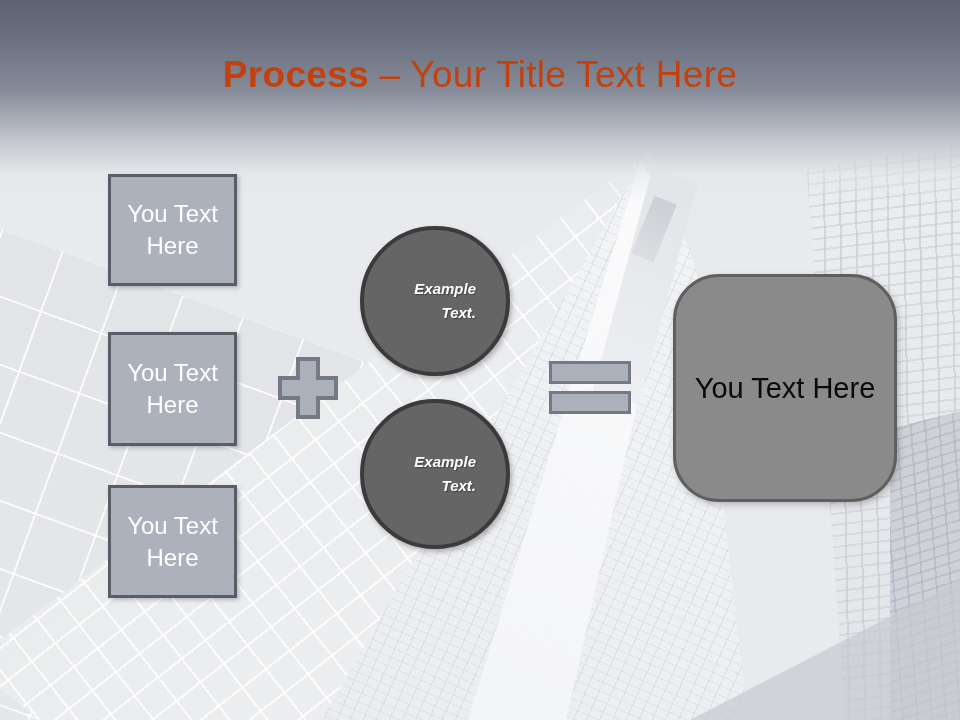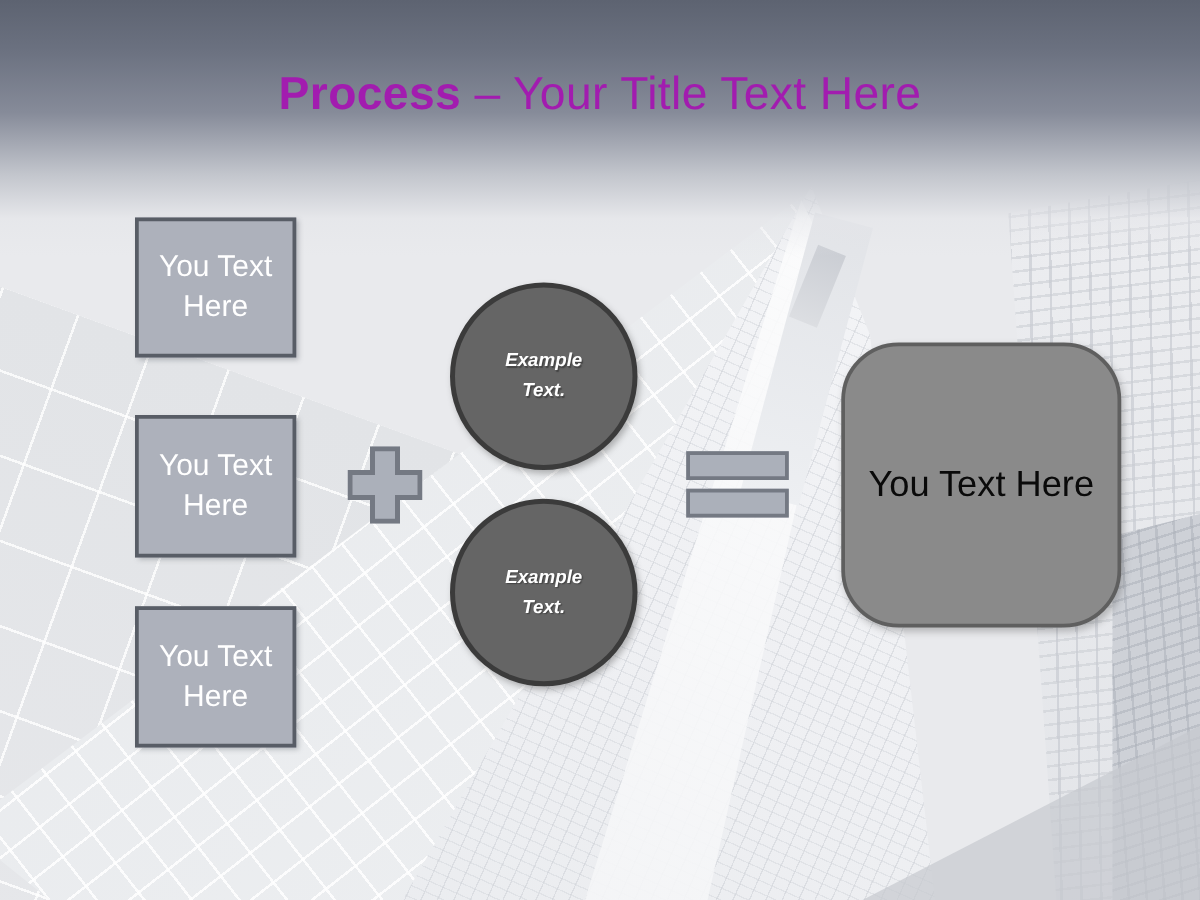--- a/index.html
+++ b/index.html
@@ -70,21 +70,21 @@
   .bg-header {
     left:0; top:0; width:100%; height:210px;
     background:linear-gradient(180deg,
       #5d6371 0px, #6b7180 40px, #868b99 90px,
       #c3c6cd 140px, rgba(228,229,233,.55) 175px, rgba(233,234,237,0) 205px);
   }
 
   
   .slide-title {
     position:absolute; z-index:6; top:54px; left:0; width:100%;
-    text-align:center; font-size:37px; color:#a21caf; letter-spacing:.3px;
+    text-align:center; font-size:37px; color:#c2410c; letter-spacing:.3px;
   }
   .slide-title .t-bold { font-weight:700; }
   .slide-title .t-rest { font-weight:400; }
 
   .text-box {
     position:absolute; z-index:5; left:108px; width:129px; box-sizing:border-box;
     background:#adb1bb; border:3px solid #585d66;
     display:flex; align-items:center; justify-content:center; text-align:center;
     color:#ffffff; font-size:24px; line-height:1.32;
     box-shadow:2px 2px 4px rgba(80,85,95,.35);
@@ -99,21 +99,21 @@
   .equals-wrap { position:absolute; z-index:5; left:549px; top:361px; width:82px; }
   .equals-bar {
     height:23px; box-sizing:border-box;
     background:#abb0ba; border:3px solid #747983;
   }
   .equals-bar + .equals-bar { margin-top:7px; }
 
   .circle {
     position:absolute; z-index:5; width:150px; height:150px; box-sizing:border-box;
     border-radius:50%; background:#656565; border:4px solid #3b3b3b;
-    display:flex; align-items:center; justify-content:center; text-align:center;
+    display:flex; align-items:center; justify-content:center; text-align:right;
     color:#ffffff; font-weight:700; font-style:italic; font-size:15px; line-height:1.6;
     box-shadow:2px 3px 5px rgba(60,60,60,.35);
     text-shadow:1px 1px 1px rgba(0,0,0,.35);
   }
   .circle.c1 { left:360px; top:226px; }
   .circle.c2 { left:360px; top:399px; }
   .circle span { width:82px; }
 
   .result-box {
     position:absolute; z-index:5; left:673px; top:274px; width:224px; height:228px;

